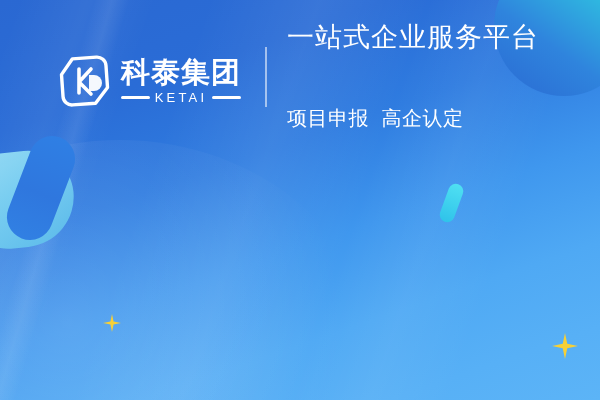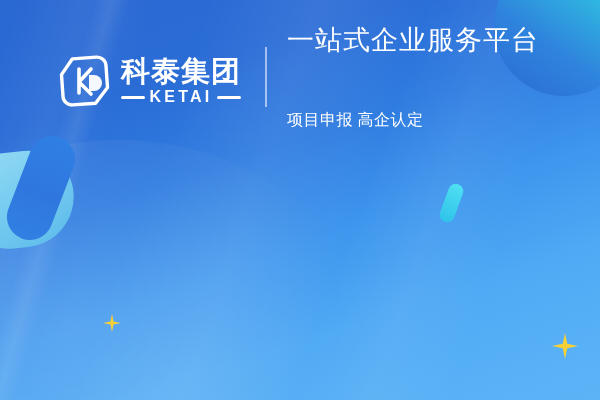--- a/index.html
+++ b/index.html
@@ -124,22 +124,22 @@
   }
   .logo-en-row {
     display: flex;
     align-items: center;
     gap: 5px;
     margin-top: 2px;
     width: 100%;
   }
   .logo-rule { height: 3px; background: #fff; flex: 1 1 auto; min-width: 12px; border-radius: 2px; }
   .logo-en {
-    font-size: 16px;
-    font-weight: 700;
+    font-size: 13px;
+    font-weight: 400;
     color: #ffffff;
     letter-spacing: 3.2px;
     white-space: nowrap;
     font-family: "Liberation Sans", sans-serif;
   }
 
   .divider {
     width: 2px;
     height: 60px;
     background: rgba(255,255,255,0.55);
@@ -156,22 +156,22 @@
   }
   .header-title {
     font-family: "DejaVu Sans", "Liberation Sans", sans-serif;
     font-size: 27px;
     color: #ffffff;
     letter-spacing: 1px;
     line-height: 1.18;
     white-space: nowrap;
   }
   .header-sub {
-    font-family: Liberation Serif, serif;
-    font-size: 16px;
+    font-family: Liberation Mono, monospace;
+    font-size: 20px;
     color: #ffffff;
     letter-spacing: 0.5px;
     line-height: 1.35;
     margin-top: 5px;
     white-space: nowrap;
   }
 
   
   .headline {
     position: absolute;

